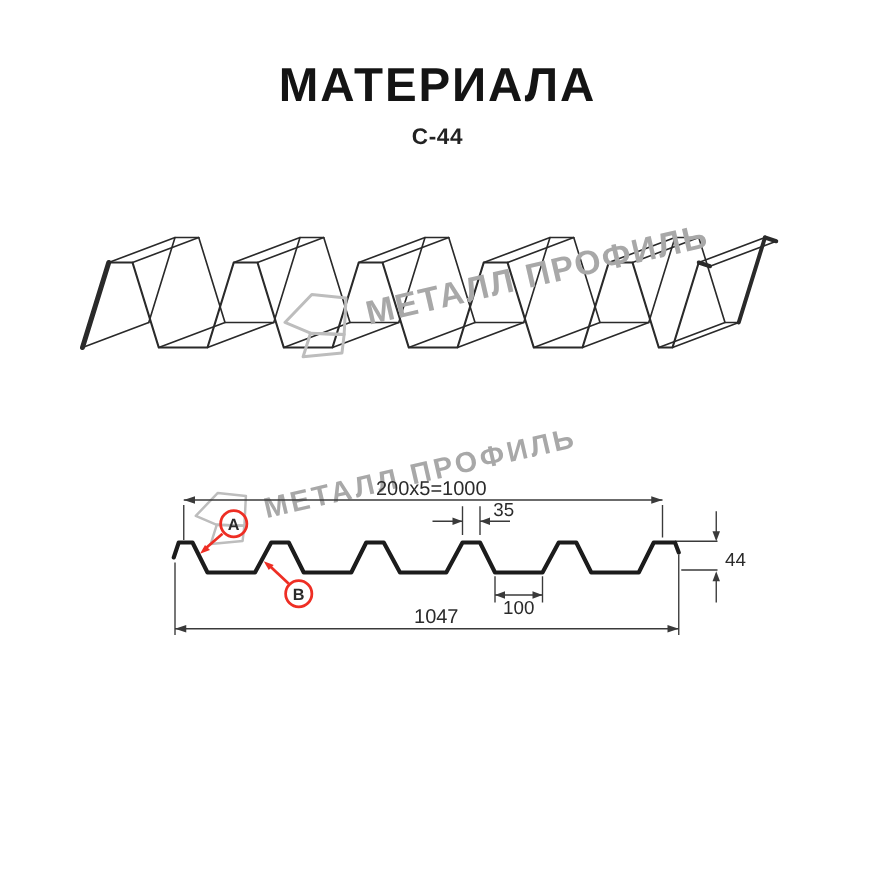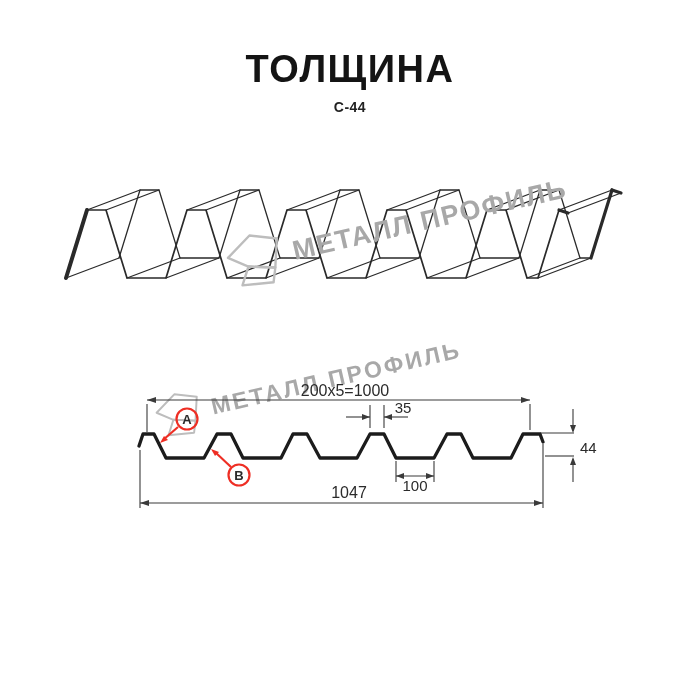--- a/index.html
+++ b/index.html
@@ -7,21 +7,21 @@
     position:relative;width:700px;height:700px;background:#ffffff;overflow:hidden;
     font-family:"Liberation Sans", sans-serif;
     --red:#ee2e24; --line:#1c1c1c; --dim:#3a3a3a; --wm:#a8a8a8;
   }
   .title{
     position:absolute;top:48px;left:0;width:700px;text-align:center;
     font-size:38px;font-weight:bold;letter-spacing:1.5px;color:#141414;margin:0;
   }
   .subtitle{
     position:absolute;top:99px;left:0;width:700px;text-align:center;
-    font-size:14px;font-weight:bold;letter-spacing:.5px;color:#222;
+    font-size:18px;font-weight:bold;letter-spacing:.5px;color:#222;
   }
   .svg3d{position:absolute;left:0;top:158px;width:700px;height:175px;}
   .svgsec{position:absolute;left:0;top:378px;width:700px;height:152px;}
   .wm{
     position:absolute;display:flex;align-items:center;
     transform:rotate(-13deg);transform-origin:0 50%;pointer-events:none;
   }
   .wm1{left:220px;top:240px;}
   .wm2{left:150px;top:398px;}
   .wm .wm-text{
@@ -48,21 +48,21 @@
   .dimtext-sm{font-size:15px;}
   .red-stroke{stroke:var(--red);fill:none;stroke-width:2.2;}
   .red-head{fill:var(--red);stroke:none;}
   .red-letter{fill:var(--red);font-size:13px;font-weight:bold;}
 </style>
 </head>
 <body>
 
 <div class="page" style="--red: #ee2e24; --line: #1c1c1c; --dim: #3a3a3a; --wm: #a8a8a8;">
 
-  <h1 class="title">ТОЛЩИНА</h1>
+  <h1 class="title">МАТЕРИАЛА</h1>
   <div class="subtitle">С-44</div>
 
   <svg class="svg3d" viewBox="0 0 700 175">
     <g id="g3d">
         <polyline points="119,100 140,32 159,32 180,100 219,100 240,32 259,32 280,100 319,100 340,32 359,32 380,100 419,100 440,32 459,32 480,100 519,100 540,32 559,32 580,100 591,100 612,32 621,35" class="w3d"></polyline>
         <polyline points="66,120 119,100" class="w3d"></polyline>
         <polyline points="87,52 140,32" class="w3d"></polyline>
         <polyline points="106,52 159,32" class="w3d"></polyline>
         <polyline points="127,120 180,100" class="w3d"></polyline>
         <polyline points="166,120 219,100" class="w3d"></polyline>

